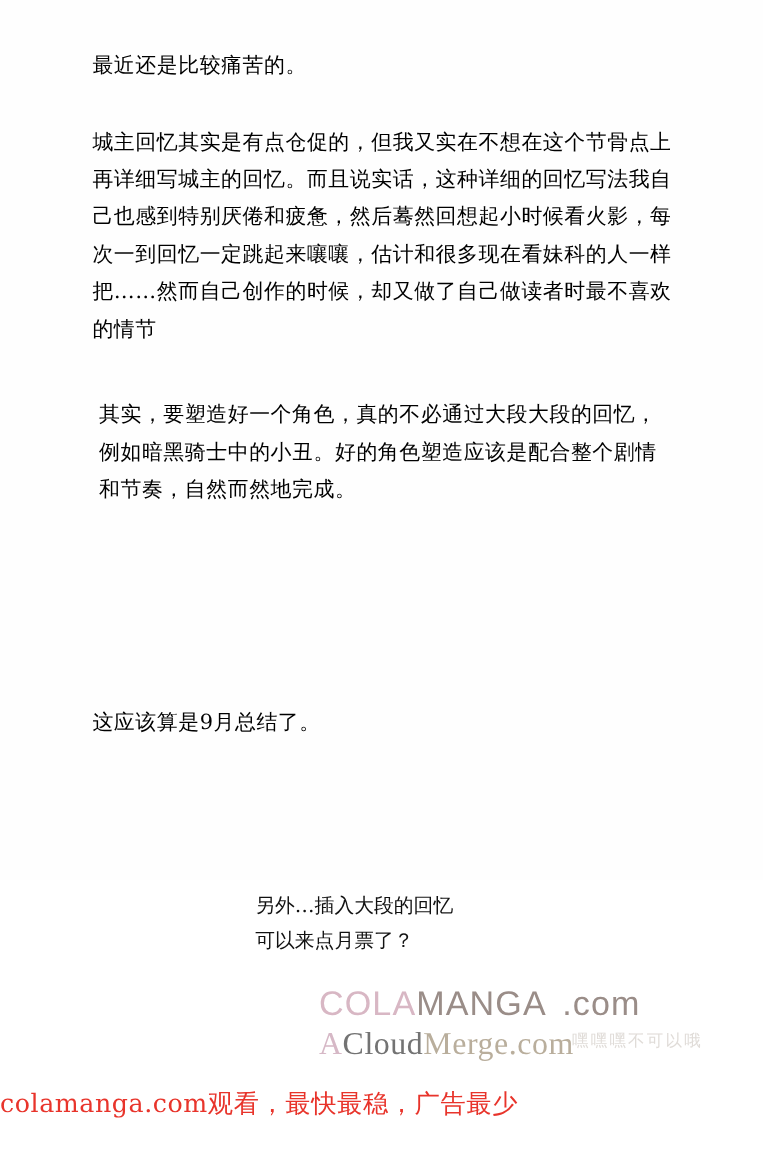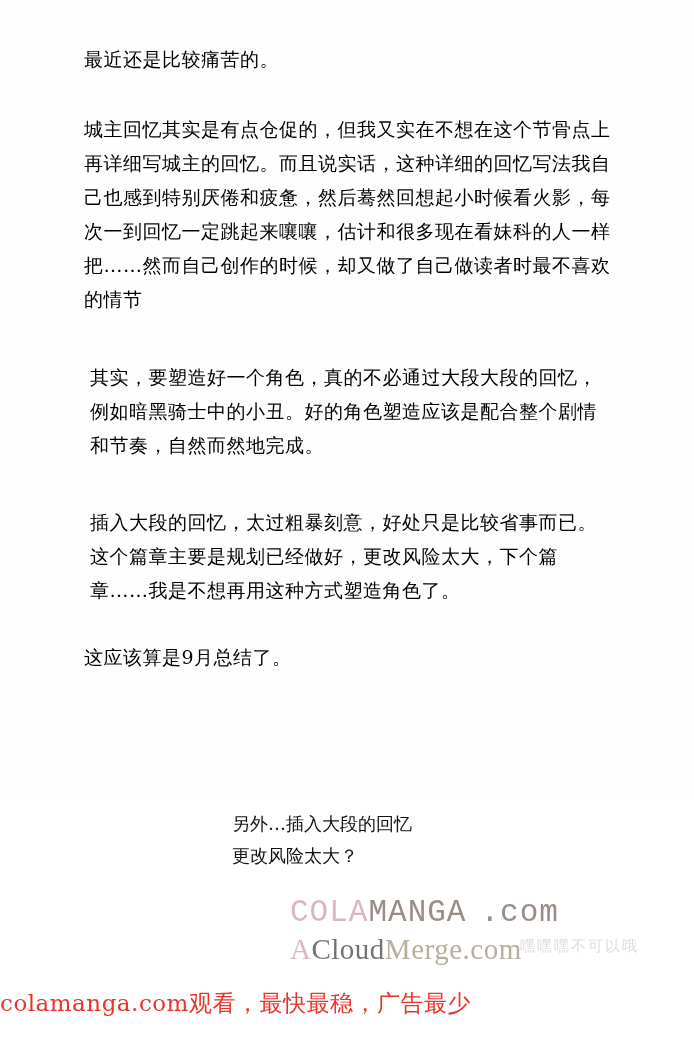--- a/index.html
+++ b/index.html
@@ -68,21 +68,21 @@
     left: 290px;
     top: 895px;
     width: 404px;
     height: 80px;
     pointer-events: none;
   }
   .wm-line1 {
     position: absolute;
     left: 0;
     top: 0;
-    font-family: Liberation Mono, monospace;
+    font-family: Liberation Sans, sans-serif;
     font-size: 31px;
     letter-spacing: 1px;
     white-space: nowrap;
   }
   .wm-col {
     color: #d8b7c4;
   }
   .wm-manga {
     color: #9a8d88;
   }
@@ -131,26 +131,25 @@
   }
 </style>
 </head>
 <body>
 
 <div class="page">
 
   <div class="text-block p1">最近还是比较痛苦的。</div>
   <div class="text-block p2">城主回忆其实是有点仓促的，但我又实在不想在这个节骨点上再详细写城主的回忆。而且说实话，这种详细的回忆写法我自己也感到特别厌倦和疲惫，然后蓦然回想起小时候看火影，每次一到回忆一定跳起来嚷嚷，估计和很多现在看妹科的人一样把……然而自己创作的时候，却又做了自己做读者时最不喜欢的情节</div>
   <div class="text-block p3">其实，要塑造好一个角色，真的不必通过大段大段的回忆，例如暗黑骑士中的小丑。好的角色塑造应该是配合整个剧情和节奏，自然而然地完成。</div>
-  <div class="text-block p4">插入大段的回忆，太过粗暴刻意，好处只是比较省事而已。这个篇章主要是规划已经做好，更改风险太大，下个篇章……我是不想再用这种方式塑造角色了。</div>
   <div class="text-block p5">这应该算是9月总结了。</div>
 
   <div class="note">
     <div>另外…插入大段的回忆</div>
-    <div>更改风险太大？</div>
+    <div>可以来点月票了？</div>
   </div>
 
   <div class="watermark">
     <div class="wm-line1">
       <span class="wm-col">COLA</span><span class="wm-manga">MANGA</span><span class="wm-dotcom">.com</span>
     </div>
     <div class="wm-line2">
       <span class="wm-a">A</span><span class="wm-cloud">Cloud</span><span class="wm-merge">Merge.com</span>
     </div>
     <div class="wm-ghost">嘿嘿嘿不可以哦</div>

